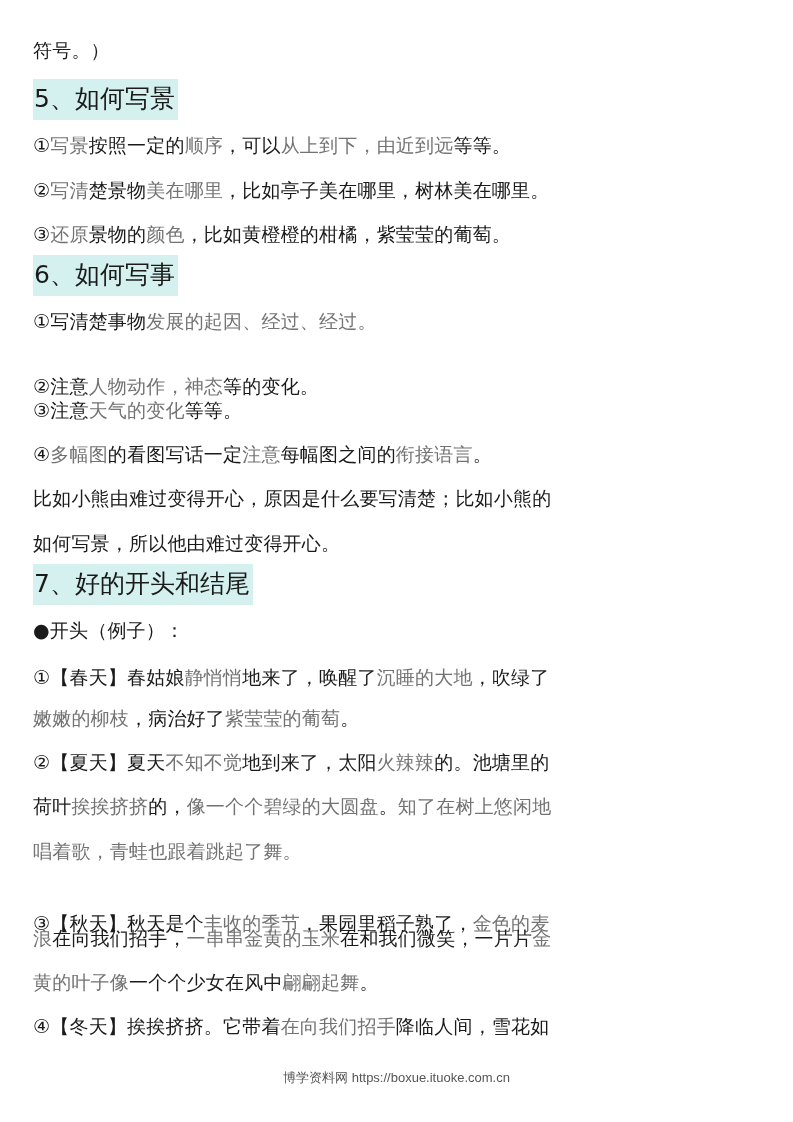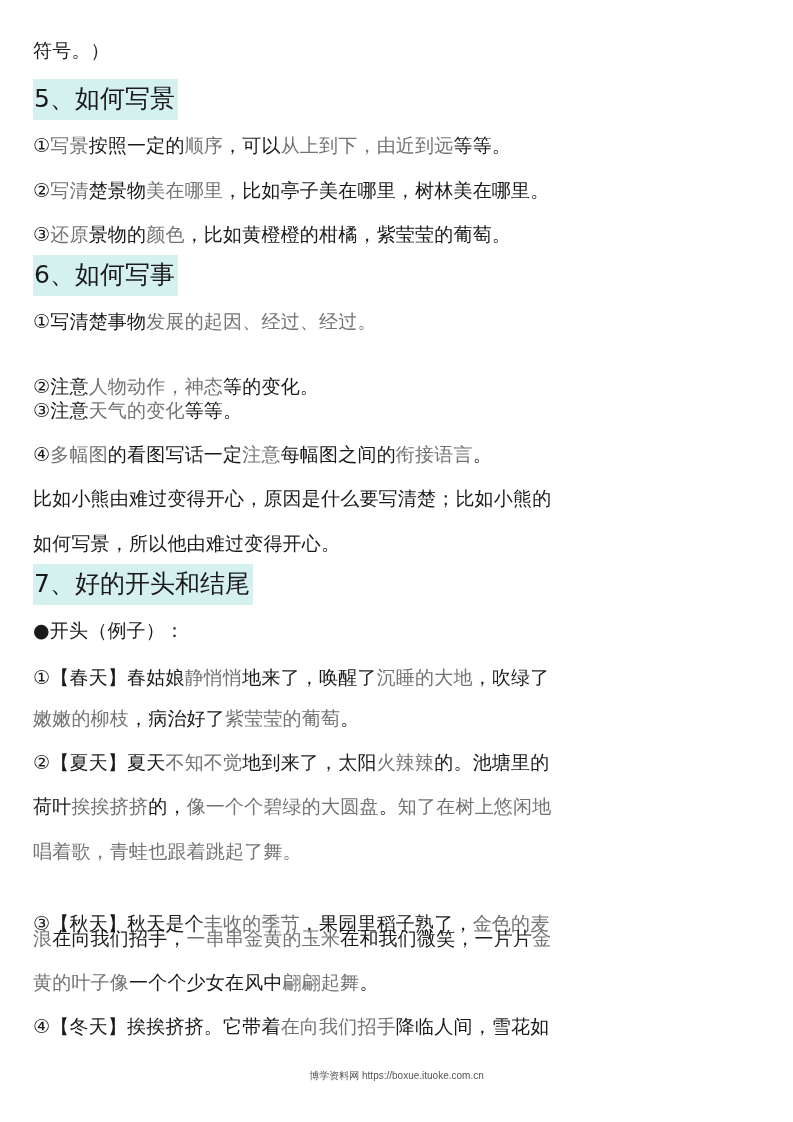--- a/index.html
+++ b/index.html
@@ -3,21 +3,21 @@
 <meta charset="utf-8">
 <style>
   html, body { margin: 0; padding: 0; background: #ffffff; }
   body { width: 793px; height: 1122px; position: relative; overflow: hidden;
          font-family: "DejaVu Sans", "Liberation Sans", sans-serif; color: #1a1a1a; }
   .page { position: absolute; left: 33px; top: 0; width: 730px; }
   .line { position: absolute; left: 0; white-space: nowrap; font-size: 19px; line-height: 34px; letter-spacing: 0.2px; }
   .heading { position: absolute; left: 0; font-size: 25px; line-height: 40px; height: 41px; padding: 0 3px 0 1px; background: #d4f0ef; white-space: nowrap; }
   .hl { color: #737373; }
   .footer { position: absolute; left: 0; width: 793px; text-align: center; }
-  .footer-site { top: 1069px; font-size: 10px; color: #555; font-family: "Liberation Sans", "DejaVu Sans", sans-serif; }
+  .footer-site { top: 1069px; font-size: 13px; color: #555; font-family: "Liberation Sans", "DejaVu Sans", sans-serif; }
   .footer-page { top: 1080px; font-size: 24px; color: #222; font-family: "Liberation Serif", "DejaVu Serif", serif; margin-top: 40px; }
 </style>
 </head>
 <body>
 
 <div class="page">
   <div class="line" style="top:33px">符号。）</div>
 
   <div class="heading" style="top:79px">5、如何写景</div>
   <div class="line rich" style="top:128px"><span>①</span><span class="hl">写景</span><span>按照一定的</span><span class="hl">顺序</span><span>，可以</span><span class="hl">从上到下，由近到远</span><span>等等。</span></div>

